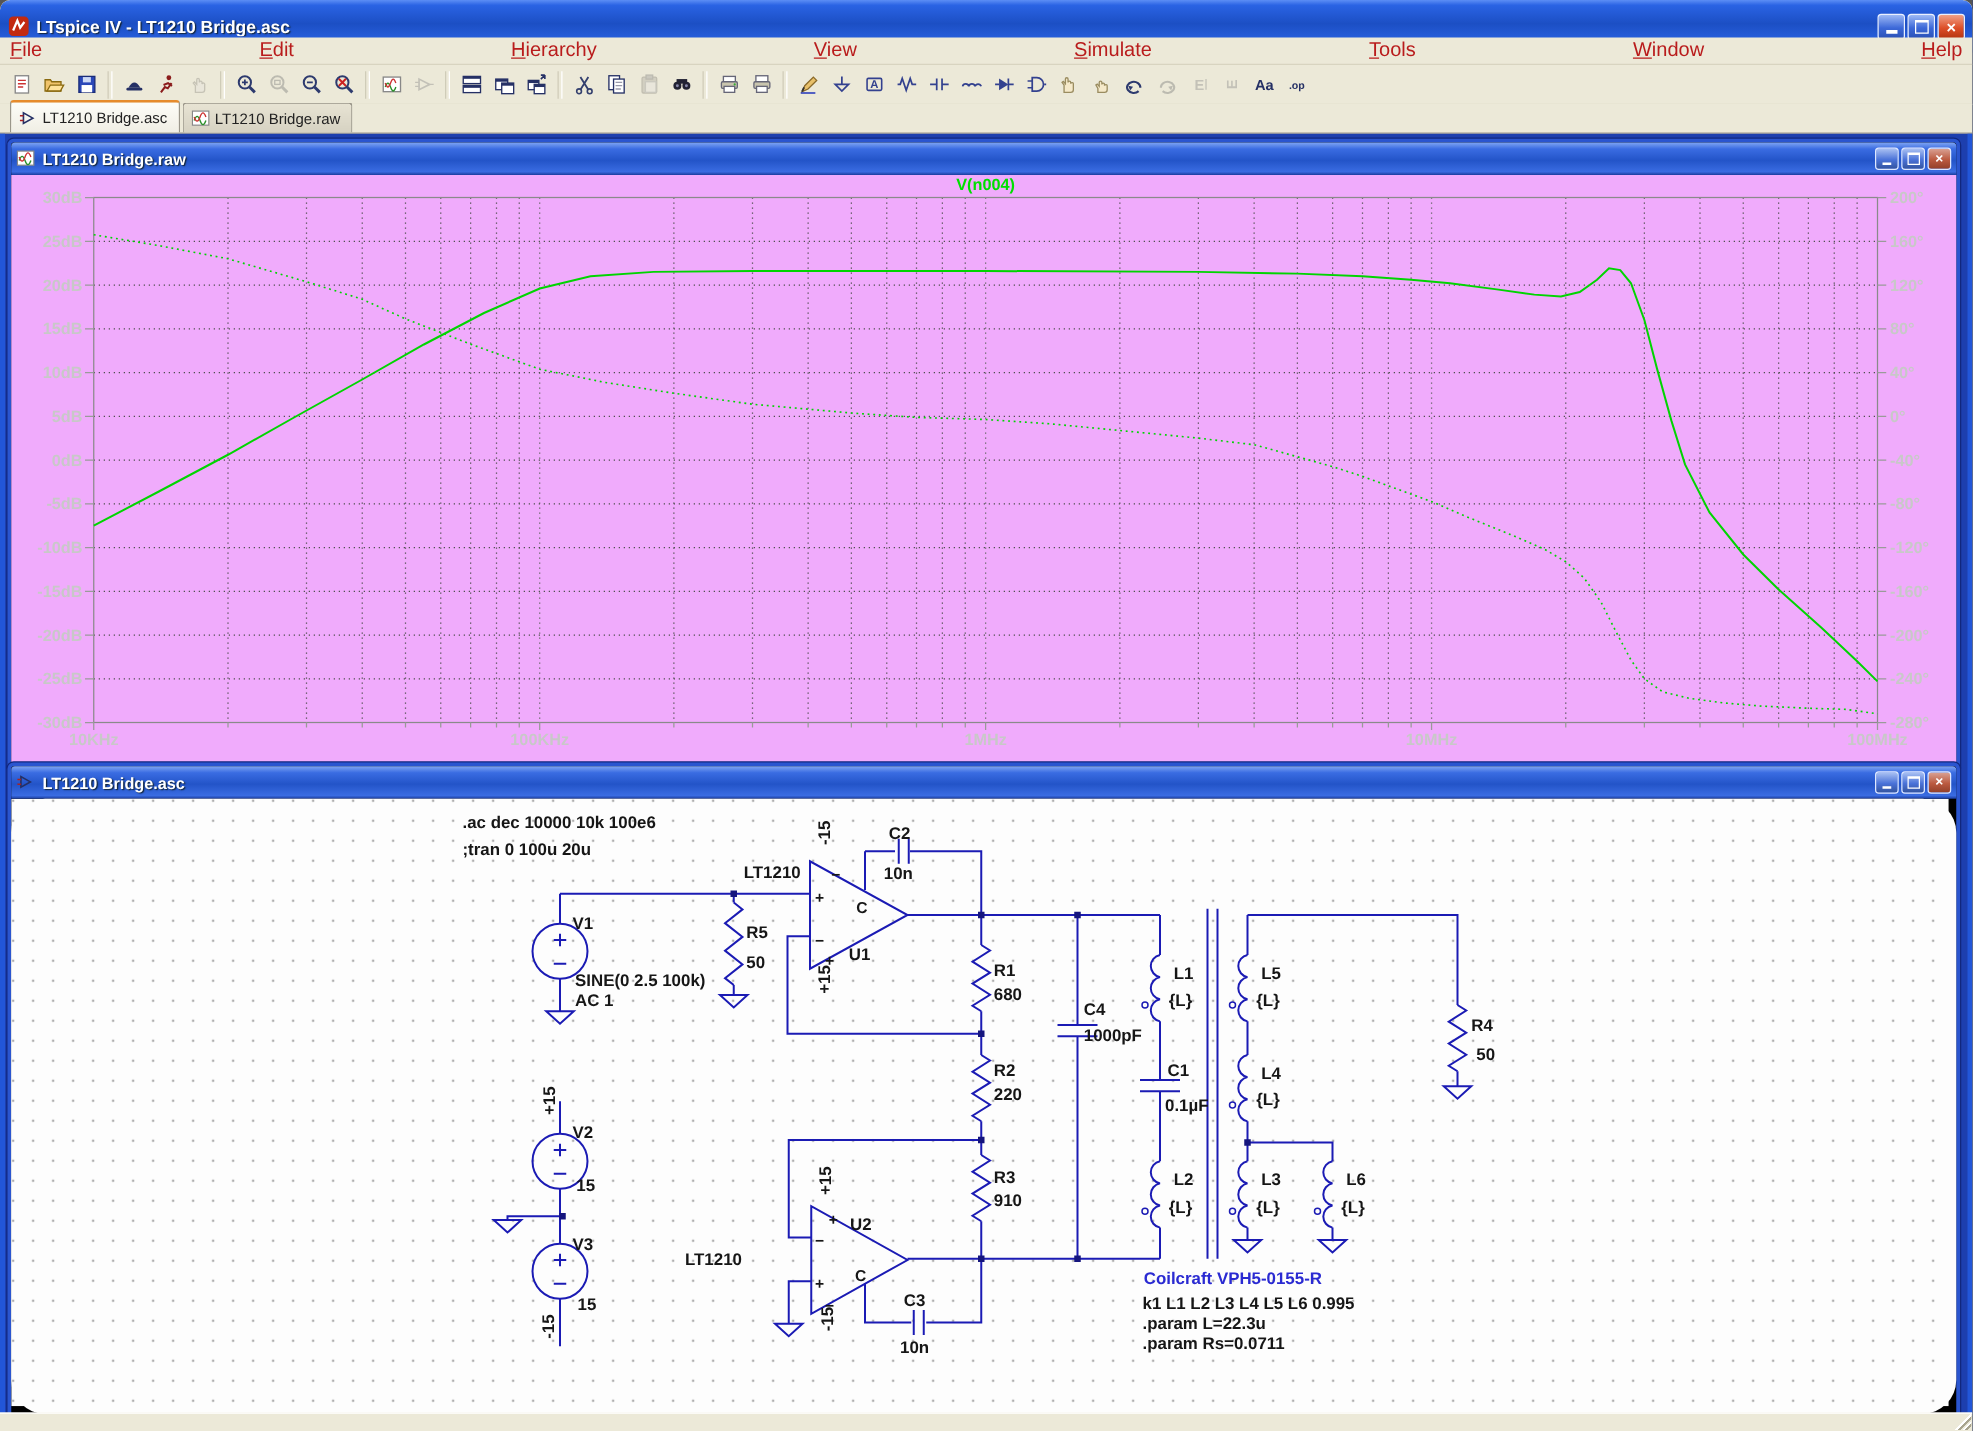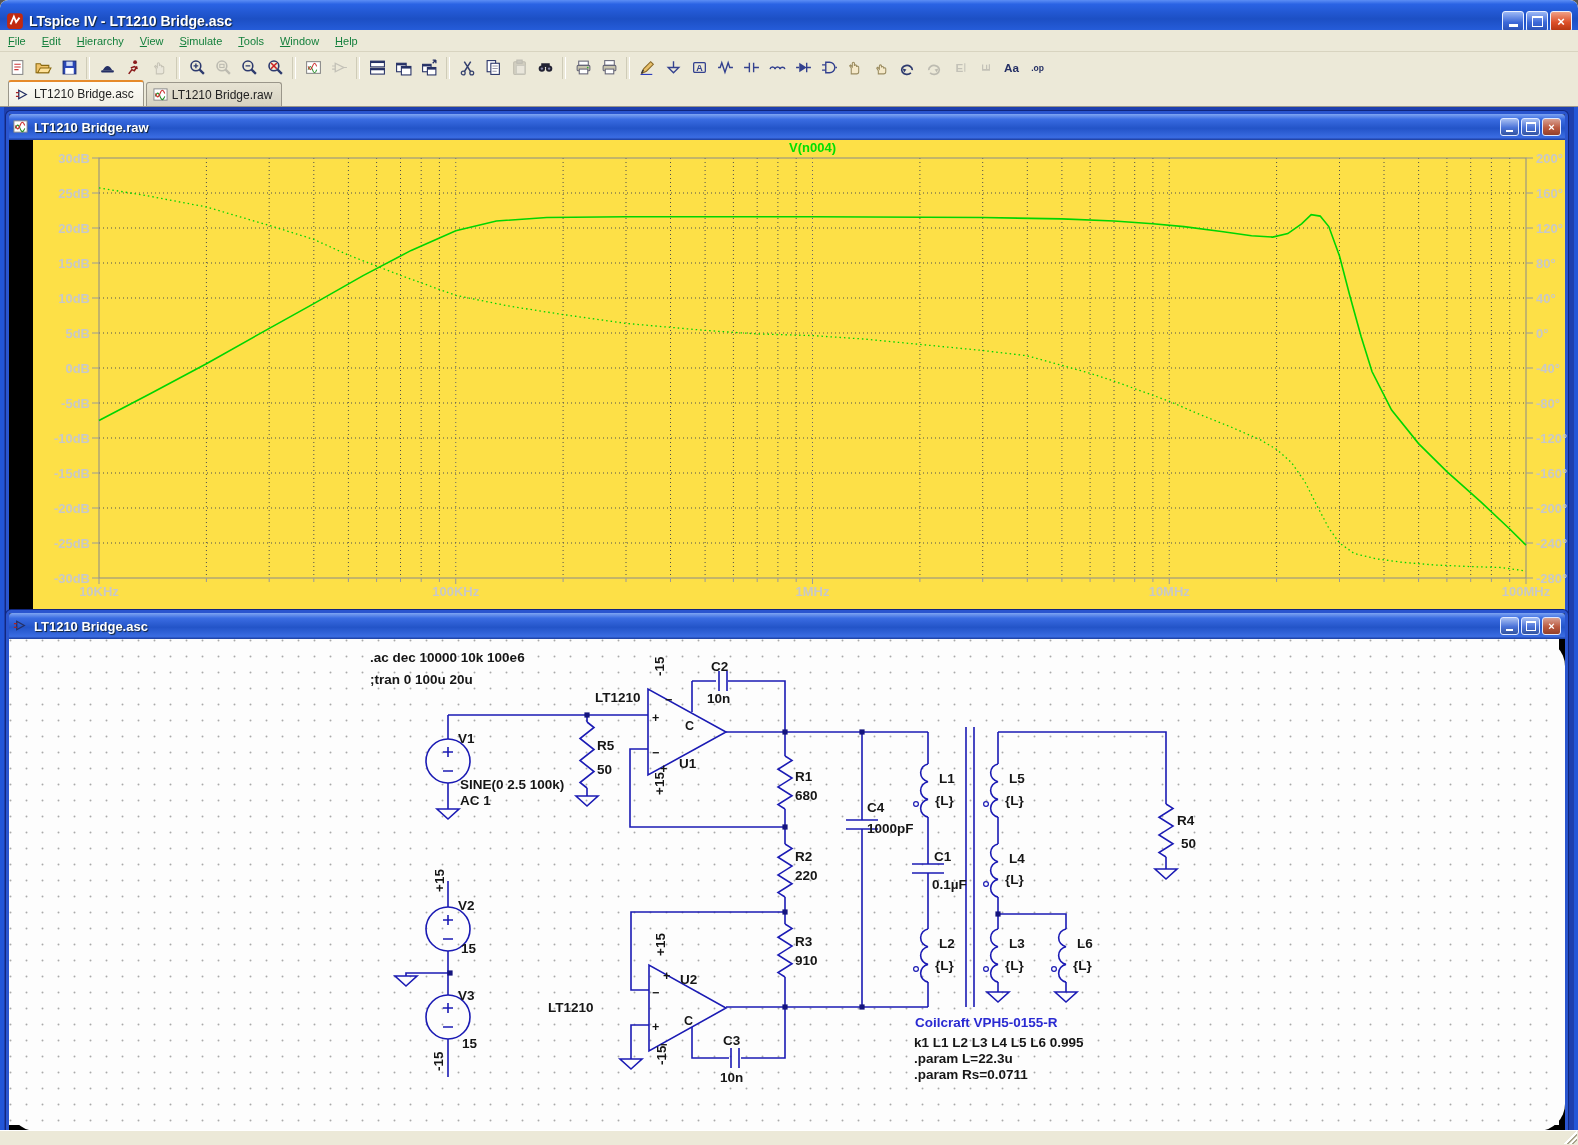--- a/index.html
+++ b/index.html
@@ -16,21 +16,21 @@
   .winbtns{display:flex;gap:2px;}
   .winbtn{width:22px;height:21px;border-radius:3px;border:1px solid #eaf0ff;
     background:linear-gradient(180deg,#9db9f5 0%,#3c68d8 55%,#2a50b4 100%);
     display:flex;align-items:center;justify-content:center;color:#fff;
     font-size:13px;font-weight:bold;box-sizing:border-box;cursor:default;}
   .winbtn.close{background:linear-gradient(180deg,#f0a086 0%,#dd4f28 55%,#b33410 100%);}
   .glyph-min{width:9px;height:3px;background:#fff;margin-top:9px;}
   .glyph-max{width:9px;height:8px;border:1px solid #fff;border-top:2px solid #fff;}
   
   .menubar{position:absolute;left:0;top:30px;right:0;height:21px;background:#ECE9D8;
-    display:flex;align-items:center;font-size:11px;color:#15803d;border-bottom:1px solid #d8d4c0;}
+    display:flex;align-items:center;font-size:16px;color:#b91c1c;border-bottom:1px solid #d8d4c0;justify-content:space-between;}
   .menu-item{padding:2px 8px;cursor:default;}
   .menu-item u{text-decoration:underline;}
   .toolbar{position:absolute;left:0;top:52px;right:0;height:31px;background:#ECE9D8;
     display:flex;align-items:center;padding-left:4px;border-bottom:1px solid #d8d4c0;}
   .tb-btn{width:24px;height:24px;display:flex;align-items:center;justify-content:center;
     border:1px solid transparent;border-radius:2px;}
   .tb-btn.disabled{opacity:.40;filter:grayscale(.8);}
   .tb-sep{width:2px;height:22px;margin:0 4px;border-left:1px solid #cfccb8;border-right:1px solid #fff;}
   .tabbar{position:absolute;left:0;top:83px;right:0;height:23px;background:#ECE9D8;
     display:flex;align-items:flex-end;padding-left:8px;border-bottom:1px solid #9a968a;}
@@ -46,21 +46,21 @@
   .child .ctitle{height:26px;background:linear-gradient(180deg,#7fa5f2 0%,#3a6ce2 20%,#2354c8 55%,#3a6ce2 90%,#1b3c9e 100%);
     display:flex;align-items:center;padding:0 4px;border-radius:3px 3px 0 0;}
   .child .ctitle .cicon{width:16px;height:16px;margin-right:5px;}
   .child .ctitle .ctext{flex:1;color:#fff;font-weight:bold;font-size:13px;text-shadow:1px 1px 1px #123;}
   .cbtn{width:19px;height:18px;border-radius:3px;border:1px solid #dfe8ff;margin-left:2px;
     background:linear-gradient(180deg,#a9c0f2 0%,#4a72d8 55%,#33549f 100%);
     display:flex;align-items:center;justify-content:center;color:#fff;font-size:11px;font-weight:bold;box-sizing:border-box;}
   .cbtn.close{background:linear-gradient(180deg,#d9a193 0%,#bb5a40 55%,#93402a 100%);}
   .cglyph-min{width:7px;height:2px;background:#fff;margin-top:8px;}
   .cglyph-max{width:8px;height:7px;border:1px solid #fff;border-top:2px solid #fff;}
-  #plot-client{position:absolute;left:0;top:26px;right:0;bottom:0;background:#fde047;margin-left:24px;}
+  #plot-client{position:absolute;left:0;top:26px;right:0;bottom:0;background:#f0abfc;}
   #schem-client{position:absolute;left:0;top:26px;right:0;bottom:0;background:#fdfdfd;border-radius:27px;}
   svg{display:block;}
   
   .statusbar{position:absolute;left:0;right:0;bottom:0;height:14px;background:#ECE9D8;
     border-top:1px solid #fff;font-size:11px;color:#444;}
   .grip{position:absolute;right:1px;bottom:1px;width:13px;height:13px;
     background:
      linear-gradient(135deg,transparent 50%,#fff 50%,#fff 58%,#a8a48e 58%,#a8a48e 66%,transparent 66%,
       transparent 72%,#fff 72%,#fff 80%,#a8a48e 80%,#a8a48e 88%,transparent 88%) ;}
 </style>

